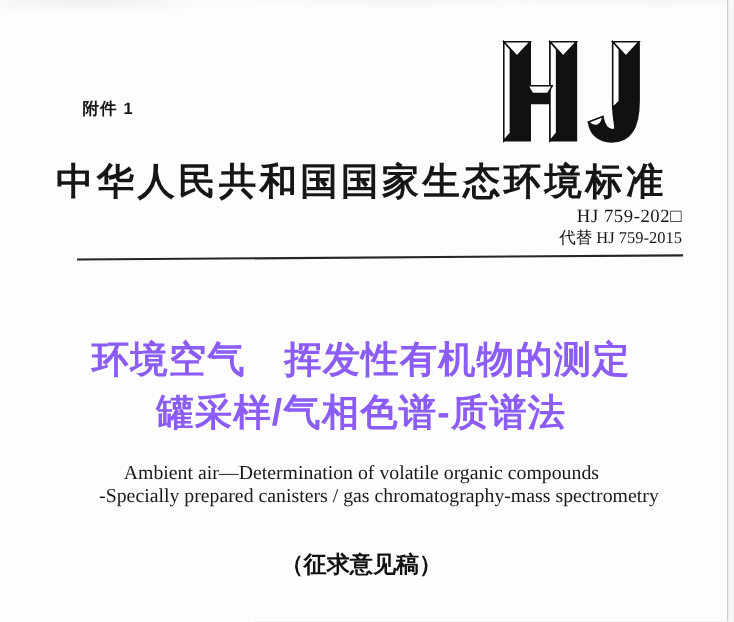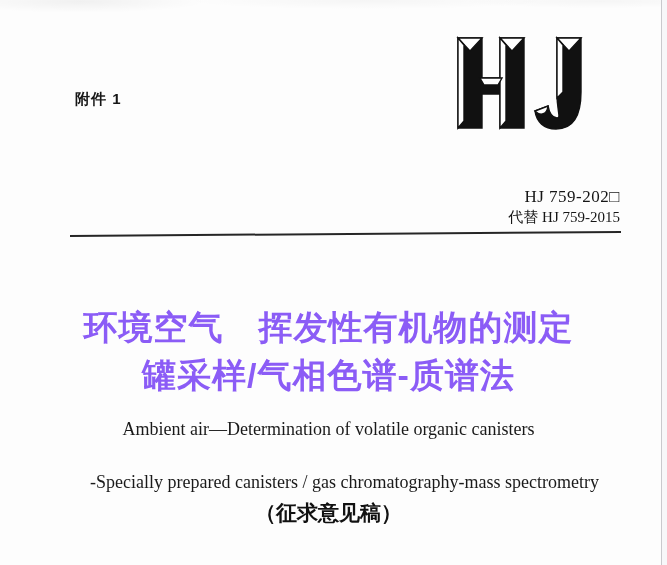--- a/index.html
+++ b/index.html
@@ -98,21 +98,21 @@
   }
   .title-en1, .title-en2 {
     position: absolute;
     left: 0; right: 10px;
     text-align: center;
     font-family: "Liberation Serif", serif;
     font-size: 18px;
     color: #1a1a1a;
   }
   .title-en1 { top: 419px; }
-  .title-en2 { top: 472px; margin-left: 32px; }
+  .title-en2 { top: 440px; margin-left: 32px; }
   .draft {
     position: absolute;
     left: 0; right: 10px;
     top: 499px;
     text-align: center;
     font-family: "Liberation Sans", sans-serif;
     font-weight: bold;
     font-size: 21px;
     color: #111;
   }
@@ -140,34 +140,35 @@
         <path fill="#fff" d="M104,4 H128 L116,17 Z"></path>
         <path fill="#fff" d="M5,4 L11,11 V87 L5,94 Z"></path>
         <path fill="#fff" d="M47,4 L53,11 V87 L47,94 Z"></path>
         <path fill="#fff" d="M27,44 H49 L45,51 H31 Z"></path>
         <path fill="#fff" d="M104,4 L110,11 V58 L104,64 Z"></path>
         <path fill="#fff" d="M82,77 L95,72 C94,80 88,83 82,77 Z"></path>
       </g>
     </svg>
   </div>
 
+  <h1 class="heading">中华人民共和国国家生态环境标准</h1>
 
   <div class="stdno-block">
     <div class="stdno">HJ 759-202□</div>
     <div class="replaces">代替 HJ 759-2015</div>
   </div>
 
   <div class="rule"></div>
 
   <div class="title-cn">
     <div>环境空气　挥发性有机物的测定</div>
     <div>罐采样/气相色谱-质谱法</div>
   </div>
 
-  <div class="title-en1">Ambient air—Determination of volatile organic canisters</div>
+  <div class="title-en1">Ambient air—Determination of volatile organic compounds</div>
 
   <div class="title-en2">-Specially prepared canisters / gas chromatography-mass spectrometry</div>
 
   <div class="draft">（征求意见稿）</div>
 
   <div class="scan-margin"></div>
   <div class="scan-edge"></div>
 
 </div>
 

